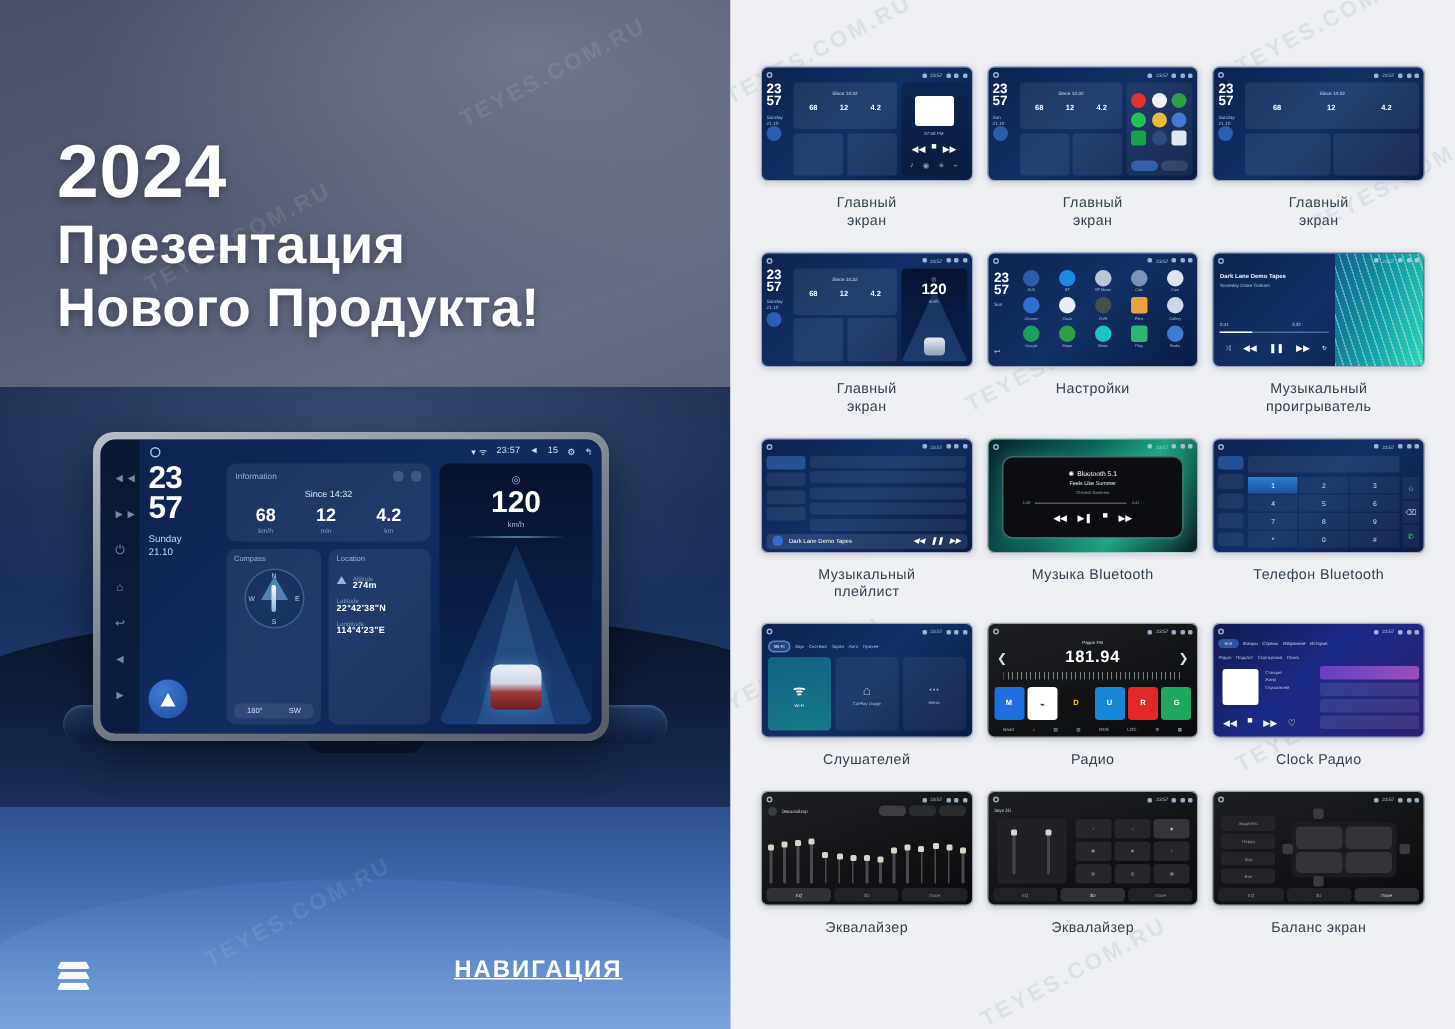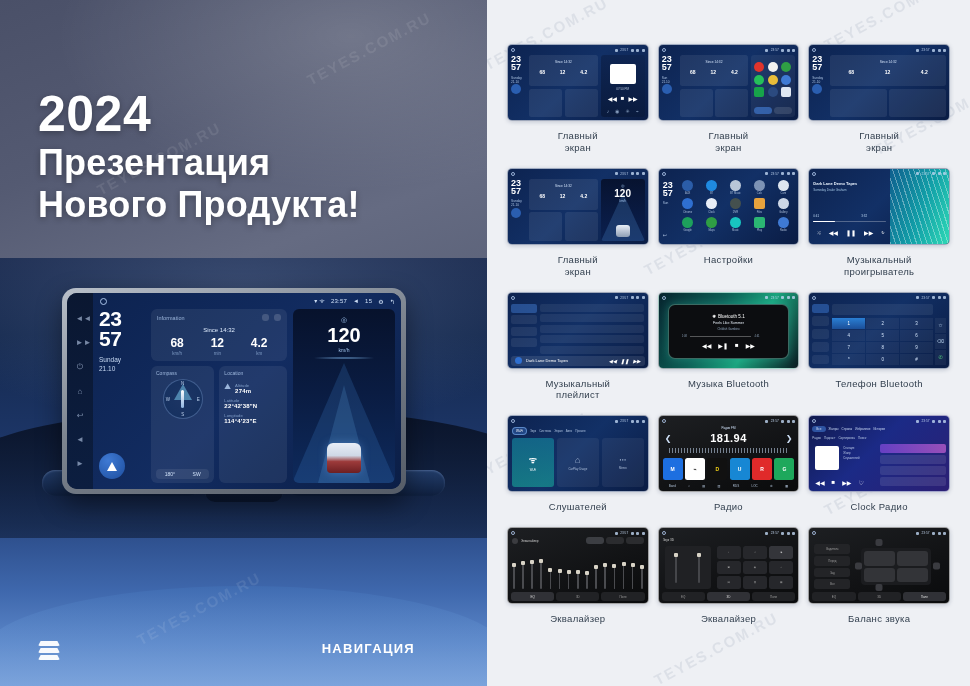--- a/index.html
+++ b/index.html
@@ -176,21 +176,21 @@
     background: linear-gradient(180deg,#e8eef7 0%, #cfd8e6 42%, #9c3a3a 62%, #6d1f22 100%);
     box-shadow: 0 0 10px rgba(120,180,255,.35);
   }
   .hud-glow { position: absolute; top: 48px; left: 50%; transform: translateX(-50%); width: 70px; height: 2px;
     background: radial-gradient(ellipse, rgba(140,200,255,.8), rgba(140,200,255,0) 70%); }
 
   .lp-footer { position: absolute; left: 0; right: 0; bottom: 0; height: 70px; }
   .lp-layers { position: absolute; left: 38px; bottom: 24px; }
   .lp-layers span { display: block; width: 22px; height: 5px; background: #fff; border-radius: 2px; margin-bottom: 2px;
     clip-path: polygon(12% 0, 88% 0, 100% 100%, 0 100%); opacity: .95; }
-  .lp-nav-label { position: absolute; right: 72px; bottom: 30px; color: #fff; font-size: 13px; font-weight: 700; letter-spacing: 1.3px; }
+  .lp-nav-label { position: absolute; right: 72px; bottom: 30px; color: #fff; font-size: 16px; font-weight: 700; letter-spacing: 1.3px; text-decoration: underline; }
 
   
   .right-panel { position: relative; width: 483px; height: 686px; background: #eef0f4; overflow: hidden; }
   .grid {
     position: relative; z-index: 2;
     padding: 44px 20px 20px; display: grid;
     grid-template-columns: repeat(3, 1fr); gap: 14px 9px;
   }
   .cell { display: flex; flex-direction: column; align-items: center; }
   .thumb {
@@ -1186,18 +1186,18 @@
             <div class="bal-arrow dn"></div>
             <div class="bal-arrow lf"></div>
             <div class="bal-arrow rt"></div>
             <div class="eq-dock">
               <u>EQ</u>
               <u>3D</u>
               <u class="on">Поле</u>
               </div>
           </div>
         </div>
-        <div class="caption">Баланс звука</div>
+        <div class="caption">Баланс экран</div>
       </div>
 
     </div>
   </div>
 </div>
 
 </body></html>

